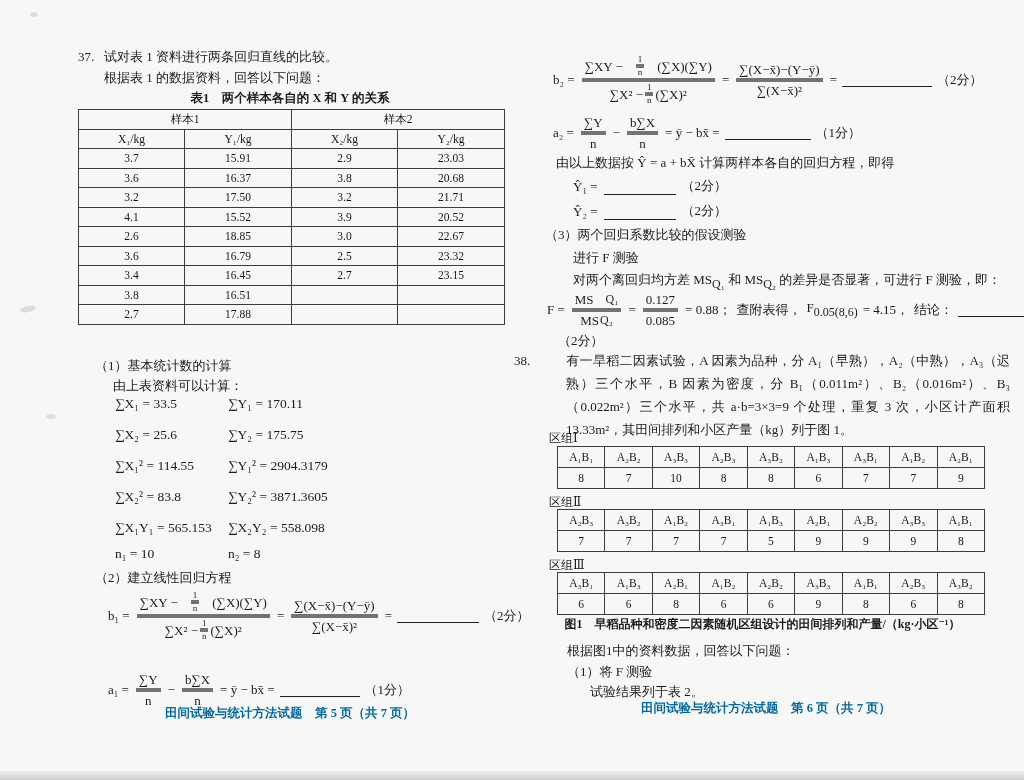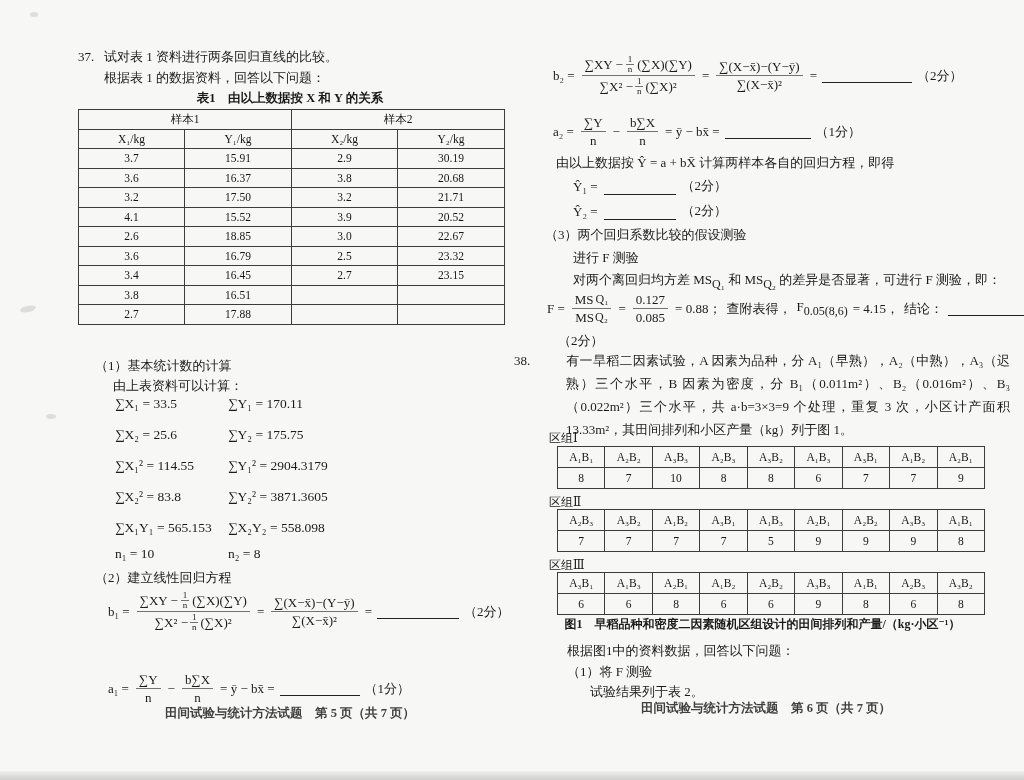--- a/index.html
+++ b/index.html
@@ -14,46 +14,46 @@
   .small{font-size:12px;}
   .center{text-align:center;}
   
   table{border-collapse:collapse;table-layout:fixed;}
   td{border:1px solid #3c3c3c;text-align:center;font-size:11.5px;
      padding:0 2px;height:18.5px;color:#161616;white-space:nowrap;overflow:hidden;}
   .blocktable td{height:20px;font-size:11.5px;}
   
   .formula{display:flex;align-items:center;gap:5px;font-size:13px;white-space:nowrap;}
   .frac{display:inline-flex;flex-direction:column;align-items:center;vertical-align:middle;margin:0 2px;line-height:15px;}
-  .frac>.num{display:inline-flex;align-items:center;gap:2px;border-bottom:1px solid #737373;padding:0 3px 1px 3px;}
+  .frac>.num{display:inline-flex;align-items:center;gap:12px;border-bottom:4px solid #737373;padding:0 3px 1px 3px;}
   .frac>.den{display:inline-flex;align-items:center;gap:1px;padding:1px 3px 0 3px;}
   .frac.sm{font-size:9px;line-height:9px;margin:0 1px;}
   .frac.sm>.num{padding:0 2px 0 2px;}
   .frac.sm>.den{padding:0 2px 0 2px;}
   sub{font-size:12px;}
   .blank{display:inline-block;border-bottom:1px solid #222;height:13px;}
   .line{display:flex;align-items:flex-end;gap:6px;font-size:13px;}
   .statrow{position:absolute;display:flex;font-size:13.5px;}
   .statrow .c1{width:113px;display:inline-block;}
-  .footer{font-size:12.5px;font-weight:bold;text-align:center;color:#404040;}
+  .footer{font-size:12.5px;font-weight:bold;text-align:center;color:#0369a1;}
   .artifact{position:absolute;background:#9a9a9a;opacity:.28;border-radius:50%;}
   .bottom-edge{position:absolute;left:0;bottom:0;width:1024px;height:9px;
     background:linear-gradient(#efefee,#cfcfcd);}
   .qnum{display:inline-block;width:26px;}
   .hang{padding-left:26px;text-indent:-26px;text-align:justify;}
 </style>
 </head>
 <body>
 
 <div class="abs txt" style="left:78px;top:46px;width:432px;">
   <div><span class="qnum">37.</span><span>试对表 1 资料进行两条回归直线的比较。</span></div>
   <div style="padding-left:26px;">根据表 1 的数据资料，回答以下问题：</div>
 </div>
 
-<div class="abs center" style="left:75px;top:90px;width:430px;font-size:12.5px;font-weight:bold;">表1　由以上数据按 X 和 Y 的关系</div>
+<div class="abs center" style="left:75px;top:90px;width:430px;font-size:12.5px;font-weight:bold;">表1　两个样本各自的 X 和 Y 的关系</div>
 
 <table class="abs" style="left:78px;top:109px;width:426px;padding-left:17px;">
   <colgroup>
       <col style="width:106px">
       <col style="width:107px">
       <col style="width:106px">
       <col style="width:107px">
     </colgroup>
   <tbody>
       <tr>
@@ -63,21 +63,21 @@
   <tr>
     <td>X₁/kg</td>
     <td>Y₁/kg</td>
     <td>X₂/kg</td>
     <td>Y₂/kg</td>
   </tr>
   <tr>
         <td>3.7</td>
         <td>15.91</td>
         <td>2.9</td>
-        <td>30.19</td>
+        <td>23.03</td>
       </tr>
   <tr>
         <td>3.6</td>
         <td>16.37</td>
         <td>3.8</td>
         <td>20.68</td>
       </tr>
   <tr>
         <td>3.2</td>
         <td>17.50</td>

